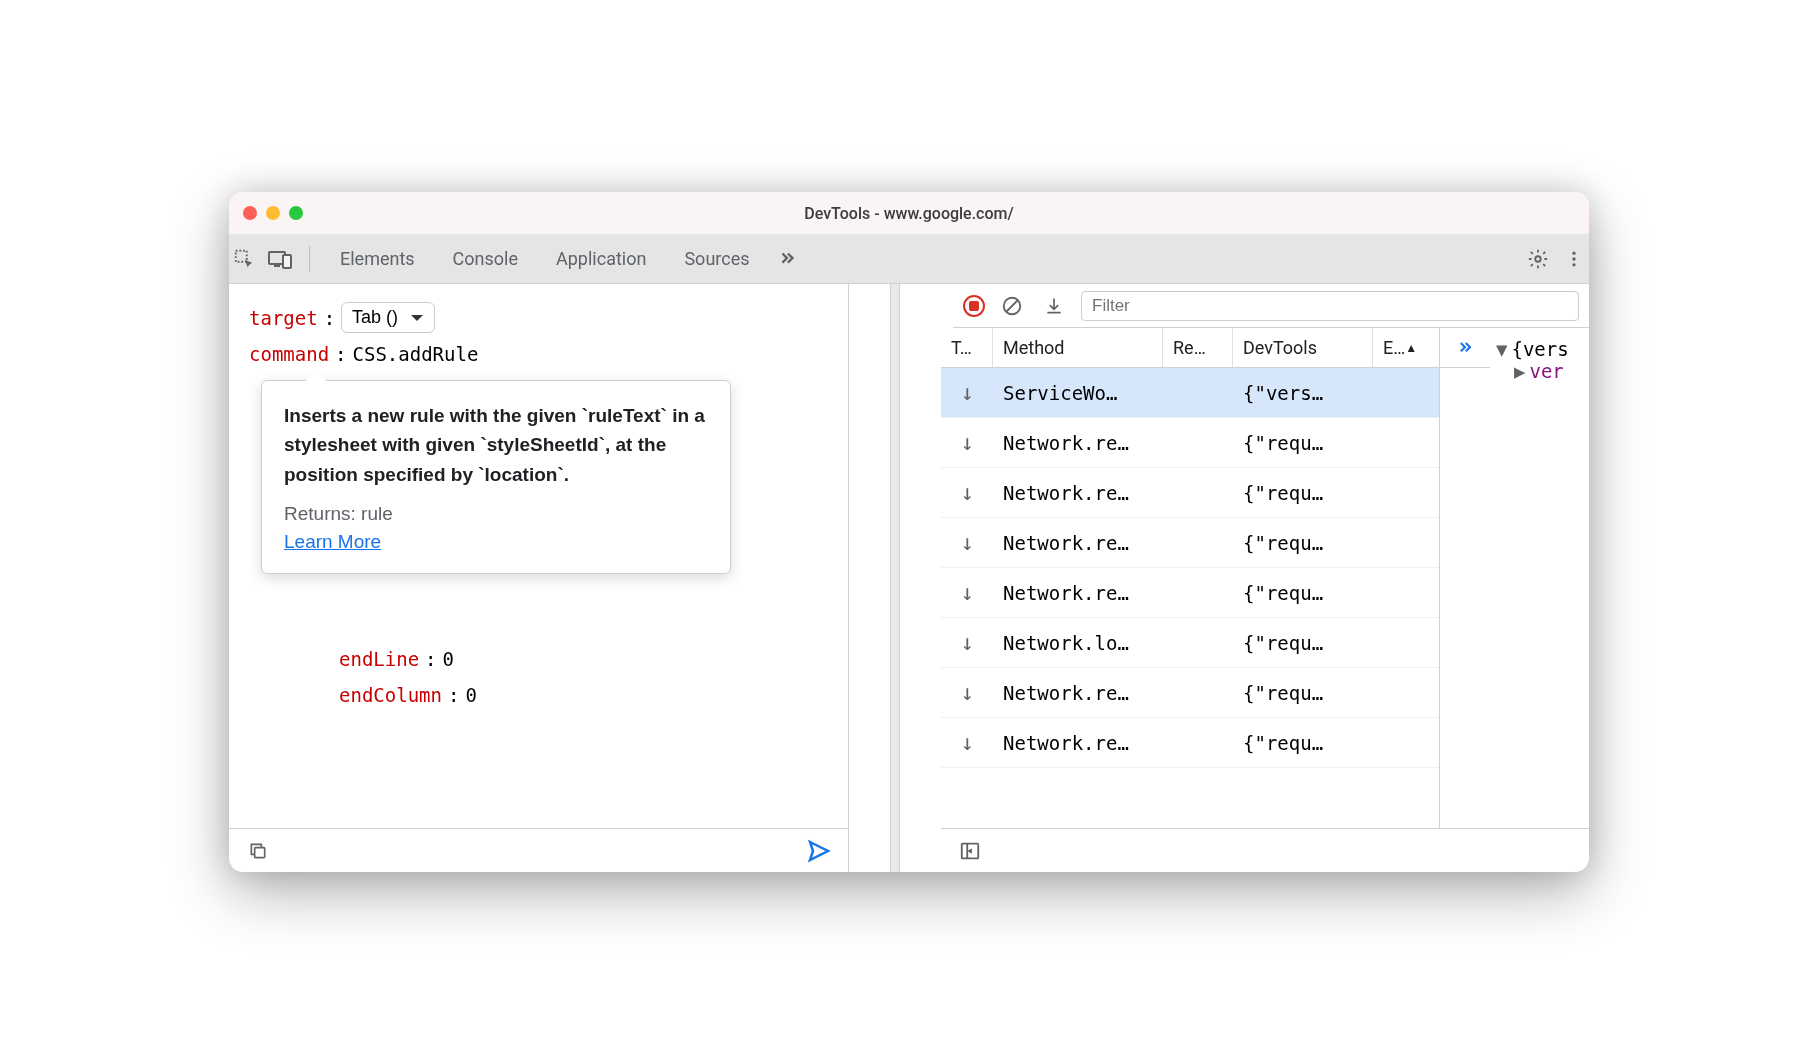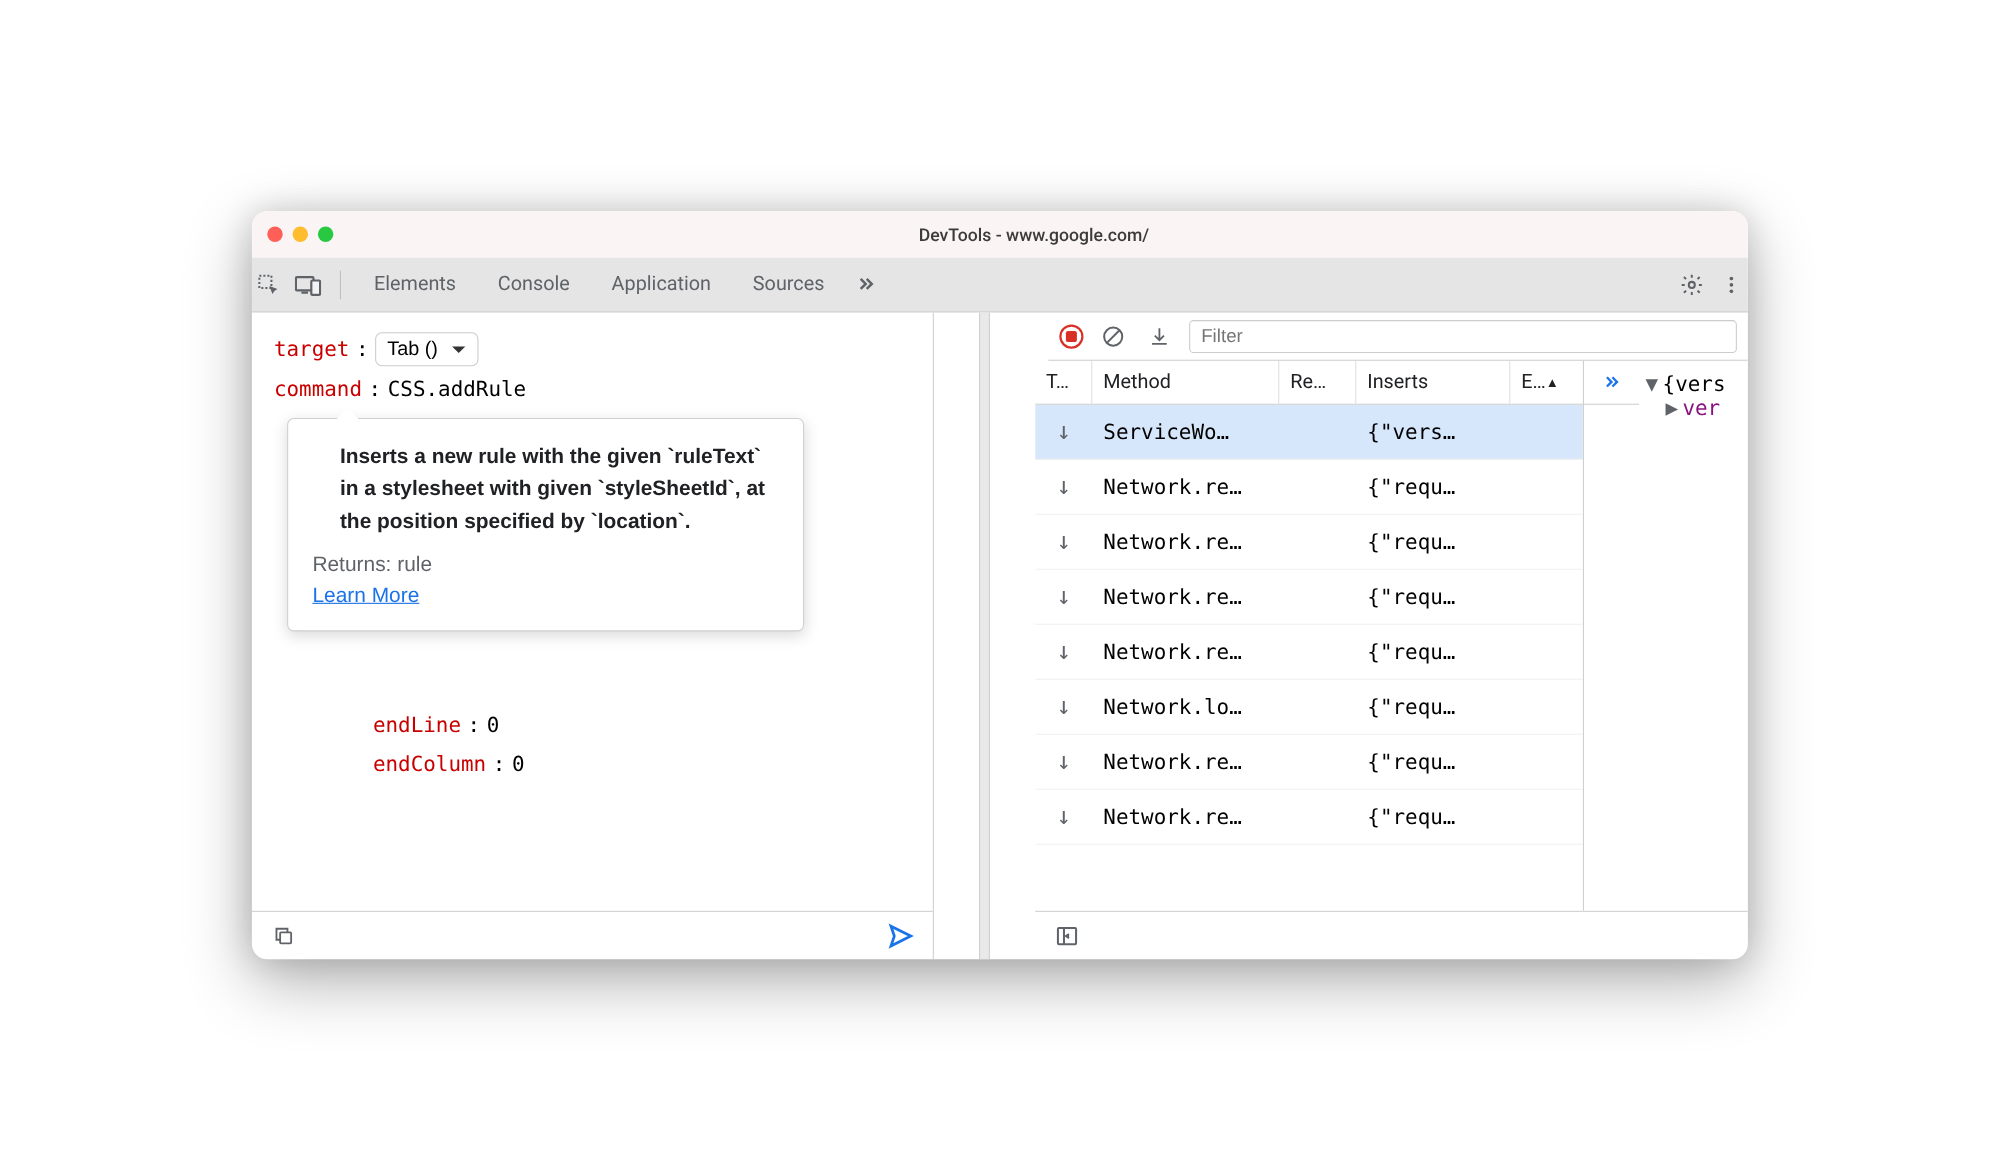--- a/index.html
+++ b/index.html
@@ -28,21 +28,21 @@
   display: flex;
   align-items: center;
   padding: 0 14px;
   position: relative;
 }
 .traffic-lights { display: flex; gap: 9px; }
 .light { width: 14px; height: 14px; border-radius: 50%; }
 .red { background: #ff5f57; }
 .yellow { background: #febc2e; }
 .green { background: #28c840; }
-.title { position: absolute; left: 50%; transform: translateX(-50%); font-size: 16px; color: #3b3b3b; font-weight: 500; margin-left: 31px; }
+.title { position: absolute; left: 50%; transform: translateX(-50%); font-size: 16px; color: #3b3b3b; font-weight: 500; }
 .toolbar {
   height: 50px;
   background: #e5e5e5;
   border-bottom: 1px solid #d0d0d0;
   display: flex;
   align-items: center;
   padding: 0 0;
   gap: 6px;
 }
 .tb-icon {
@@ -98,21 +98,21 @@
 }
 .tooltip::after {
   content: '';
   position: absolute;
   top: -11px; left: 43px;
   border: 11px solid transparent;
   border-bottom-color: #d0d0d0;
   border-top: none;
   z-index: -1;
 }
-.tooltip .desc { font-size: 19px; font-weight: 600; color: #202124; line-height: 1.55; margin-bottom: 14px; margin-left: 25px; }
+.tooltip .desc { font-size: 19px; font-weight: 600; color: #202124; line-height: 1.55; margin-bottom: 14px; }
 .tooltip .returns { font-size: 19px; color: #5f6368; margin-bottom: 6px; }
 .tooltip .learn { font-size: 19px; color: #1a73e8; text-decoration: underline; cursor: pointer; }
 .nested {
   position: absolute; top: 364px; left: 110px; font-size: 19px;
 }
 .nested .kv-line { margin-bottom: 14px; }
 .left-footer {
   height: 44px; border-top: 1px solid #d0d0d0; display: flex; align-items: center;
   padding: 0 14px; justify-content: space-between;
 }
@@ -300,21 +300,21 @@
         </div>
         <input class="filter-input" placeholder="Filter" style="">
       </div>
 
       <div class="right-split">
         <div class="table-area">
           <div class="thead">
             <div class="th col-t">T…</div>
             <div class="th col-method">Method</div>
             <div class="th col-re">Re…</div>
-            <div class="th col-response">Inserts</div>
+            <div class="th col-response">DevTools</div>
             <div class="th col-e" style="border-right:none">
                 <span>E…</span>
                 <span style="font-size:12px">▲</span>
               </div>
           </div>
           <div class="tbody" id="tbody">
               <div class="row selected">
                 <div class="td col-t arrow">↓</div>
                 <div class="td col-method">ServiceWo…</div>
                 <div class="td col-re"></div>

